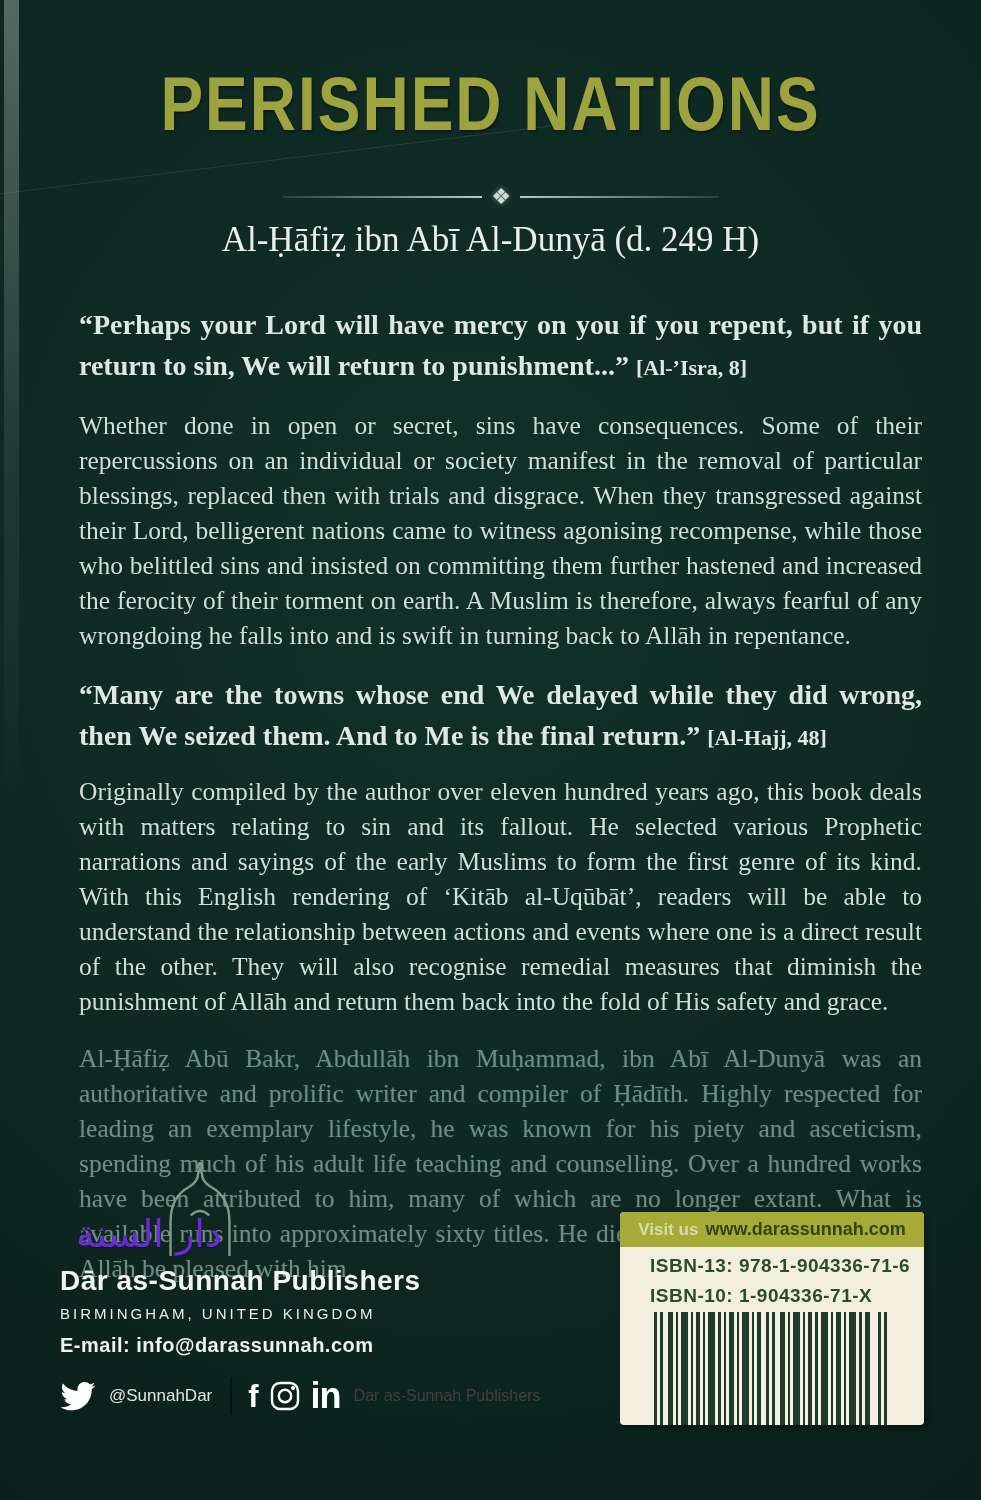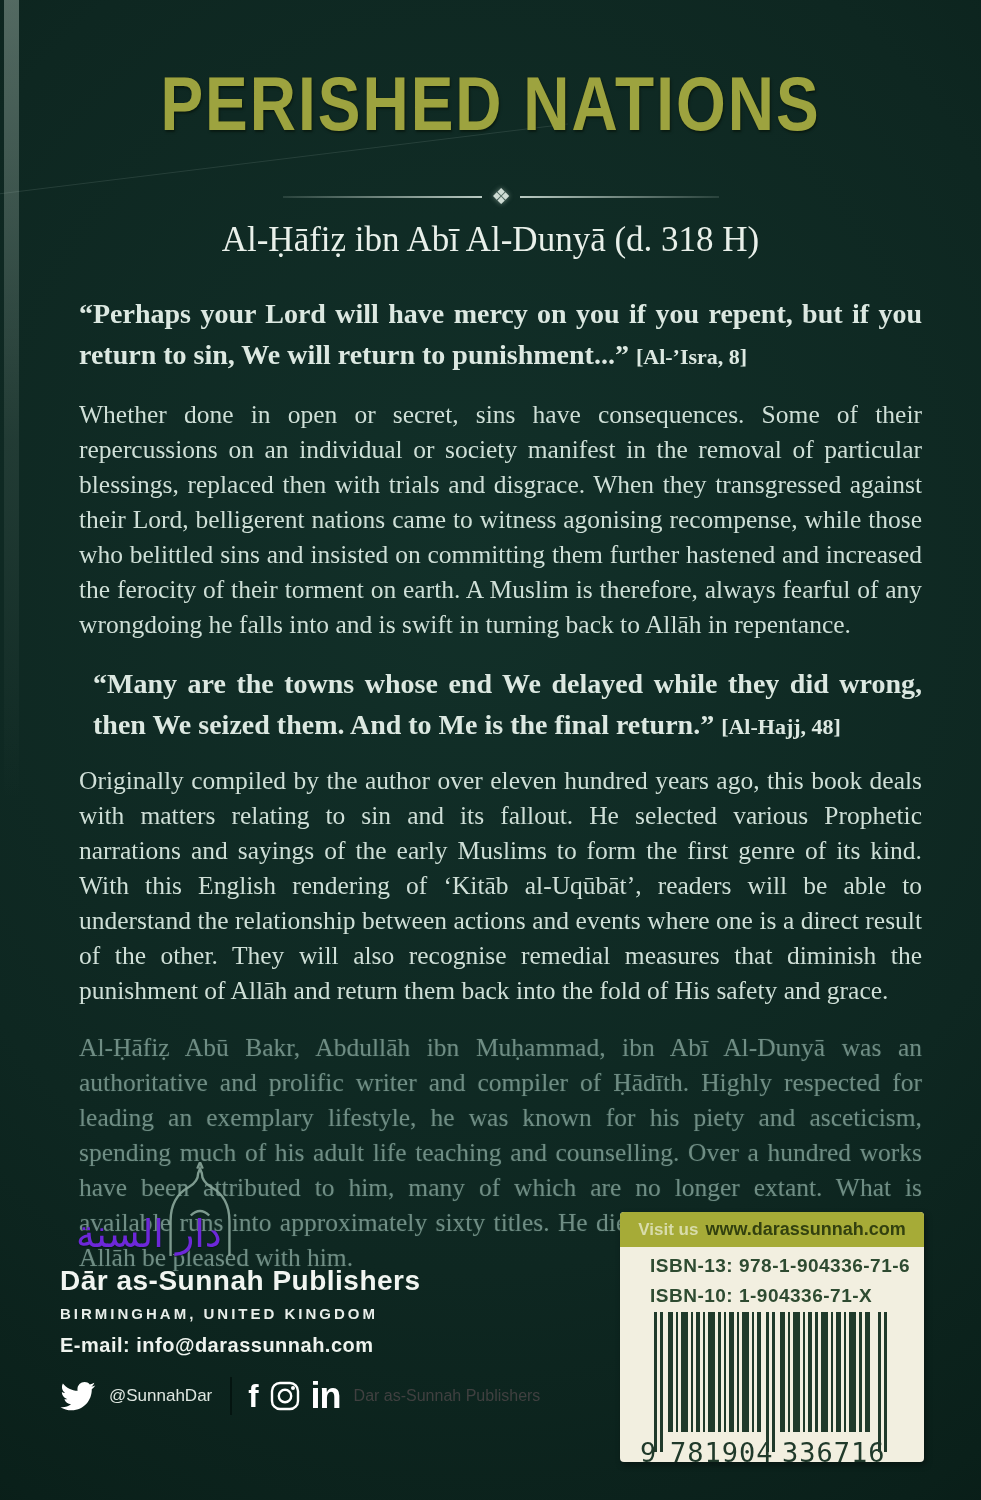--- a/index.html
+++ b/index.html
@@ -24,45 +24,45 @@
     font-family:"Liberation Sans", sans-serif; font-weight:bold; font-size:64px;
     letter-spacing:2px; color:#9da33f; transform:scaleY(1.18); transform-origin:top center;
     text-shadow:1px 2px 2px rgba(4,14,6,.55), 0 0 1px rgba(60,60,10,.6);
   }
   .divider{ position:absolute; top:186px; left:283px; width:436px; display:flex; align-items:center; gap:9px; }
   .divider .line{ flex:1; height:2px; }
   .divider .line.l{ background:linear-gradient(to right, rgba(185,202,194,.15), #b9cac2); }
   .divider .line.r{ background:linear-gradient(to left, rgba(185,202,194,.15), #b9cac2); }
   .divider .orn{ color:#cfdcd4; font-size:22px; line-height:1; text-shadow:0 0 5px rgba(205,225,215,.55); }
   .author{ position:absolute; top:220px; left:0; right:0; text-align:center; font-size:35px; color:#e9f0ea; }
-  .text-col{ position:absolute; left:79px; top:293px; width:843px; }
+  .text-col{ position:absolute; left:79px; top:304px; width:843px; }
   .quote{ font-weight:bold; font-size:28px; line-height:41px; text-align:justify; color:#dce8e1; }
   .quote .ref{ font-size:22px; white-space:nowrap; }
   .para{ font-size:25.5px; line-height:35px; text-align:justify; color:#cfdfd7; }
   #para1{ margin-top:20px; }
-  #quote2{ margin-top:21px;margin-left:14px; }
+  #quote2{ margin-top:21px; }
   #para2{ margin-top:16px; }
   #para3{ margin-top:22px; color:#6f8d84; text-shadow:0 0 2px rgba(90,120,110,.35); }
   .footer-left{ position:absolute; left:60px; top:1160px; width:545px; font-family:"Liberation Sans", sans-serif; color:#eef3ef; }
   .logo{ position:relative; height:102px; width:220px; margin-left:16px; }
   .logo svg{ position:absolute; left:78px; top:0; }
   .logo .ar{ position:absolute; left:0; bottom:6px; font-family:"DejaVu Sans", sans-serif; font-size:38px; color:#6d28d9; text-shadow:0 1px 1px rgba(10,25,20,.8); }
   .pub-name{ font-size:28px; font-weight:bold; margin-top:3px; letter-spacing:.5px; color:#f1f5f1; }
-  .pub-loc{ font-size:15px; font-weight:bold; letter-spacing:3px; margin-top:8px; color:#e8eee9; }
+  .pub-loc{ font-size:15px; font-weight:normal; letter-spacing:3px; margin-top:8px; color:#e8eee9; }
   .pub-email{ font-size:20px; font-weight:bold; margin-top:12px; letter-spacing:.5px; color:#eef3ee; }
   .social{ display:flex; align-items:center; margin-top:17px; height:44px; }
   .social .handle{ font-size:17px; color:#dfe7e1; margin-left:13px; }
   .vdiv{ width:2px; height:38px; background:rgba(4,18,14,.85); margin:0 16px 0 18px; }
   .fb{ font-family:"Liberation Sans", sans-serif; font-size:31px; font-weight:bold; color:#ffffff; margin-right:10px; line-height:1; }
   .ig{ margin-right:10px; display:flex; }
   .li{ font-size:36px; font-weight:bold; color:#ffffff; letter-spacing:-1px; line-height:1; margin-right:13px; }
   .social-caption{ font-size:16px; color:#404040; }
   .copyright{ font-size:17px; font-weight:bold; margin-top:17px; color:#e2eae4; }
   .barcode-box{
-    position:absolute; left:620px; top:1212px; width:304px; height:250px;
+    position:absolute; left:620px; top:1212px; width:304px; height:213px;
     background:#f2efe0; border-radius:4px; overflow:hidden;
     font-family:"Liberation Sans", sans-serif; box-shadow:2px 3px 6px rgba(0,0,0,.35);
   }
   .visit-bar{ height:35px; background:#a6ab37; display:flex; align-items:center; justify-content:center; gap:7px; }
   .visit-prefix{ color:#d8dcab; font-weight:bold; font-size:17px; }
   .visit-url{ color:#33410f; font-weight:bold; font-size:18px; }
   .isbn{ margin:7px 0 0 30px; color:#2e4b31; font-size:19px; font-weight:bold; line-height:23px; letter-spacing:.5px; }
   .bars{ display:block; margin:5px auto 0; }
 </style>
 </head>
@@ -72,21 +72,21 @@
 <div class="scratch"></div>
 
 <div class="title">PERISHED NATIONS</div>
 
 <div class="divider">
   <div class="line l"></div>
   <span class="orn">❖</span>
   <div class="line r"></div>
 </div>
 
-<div class="author">Al-Ḥāfiẓ ibn Abī Al-Dunyā (d. 318 H)</div>
+<div class="author">Al-Ḥāfiẓ ibn Abī Al-Dunyā (d. 249 H)</div>
 
 <div class="text-col">
   <div class="quote" id="quote1"><span>“Perhaps your Lord will have mercy on you if you repent, but if you return to sin, We will return to punishment...” </span><span class="ref">[Al-’Isra, 8]</span></div>
   <div class="para" id="para1">Whether done in open or secret, sins have consequences. Some of their repercussions on an individual or society manifest in the removal of particular blessings, replaced then with trials and disgrace. When they transgressed against their Lord, belligerent nations came to witness agonising recompense, while those who belittled sins and insisted on committing them further hastened and increased the ferocity of their torment on earth. A Muslim is therefore, always fearful of any wrongdoing he falls into and is swift in turning back to Allāh in repentance.</div>
   <div class="quote" id="quote2"><span>“Many are the towns whose end We delayed while they did wrong, then We seized them. And to Me is the final return.” </span><span class="ref">[Al-Hajj, 48]</span></div>
   <div class="para" id="para2">Originally compiled by the author over eleven hundred years ago, this book deals with matters relating to sin and its fallout. He selected various Prophetic narrations and sayings of the early Muslims to form the first genre of its kind. With this English rendering of ‘Kitāb al-Uqūbāt’, readers will be able to understand the relationship between actions and events where one is a direct result of the other. They will also recognise remedial measures that diminish the punishment of Allāh and return them back into the fold of His safety and grace.</div>
   <div class="para" id="para3">Al-Ḥāfiẓ Abū Bakr, Abdullāh ibn Muḥammad, ibn Abī Al-Dunyā was an authoritative and prolific writer and compiler of Ḥādīth. Highly respected for leading an exemplary lifestyle, he was known for his piety and asceticism, spending much of his adult life teaching and counselling. Over a hundred works have been attributed to him, many of which are no longer extant. What is available runs into approximately sixty titles. He died in the year 281 Hijri, may Allāh be pleased with him.</div>
 </div>
 
 <div class="footer-left">

